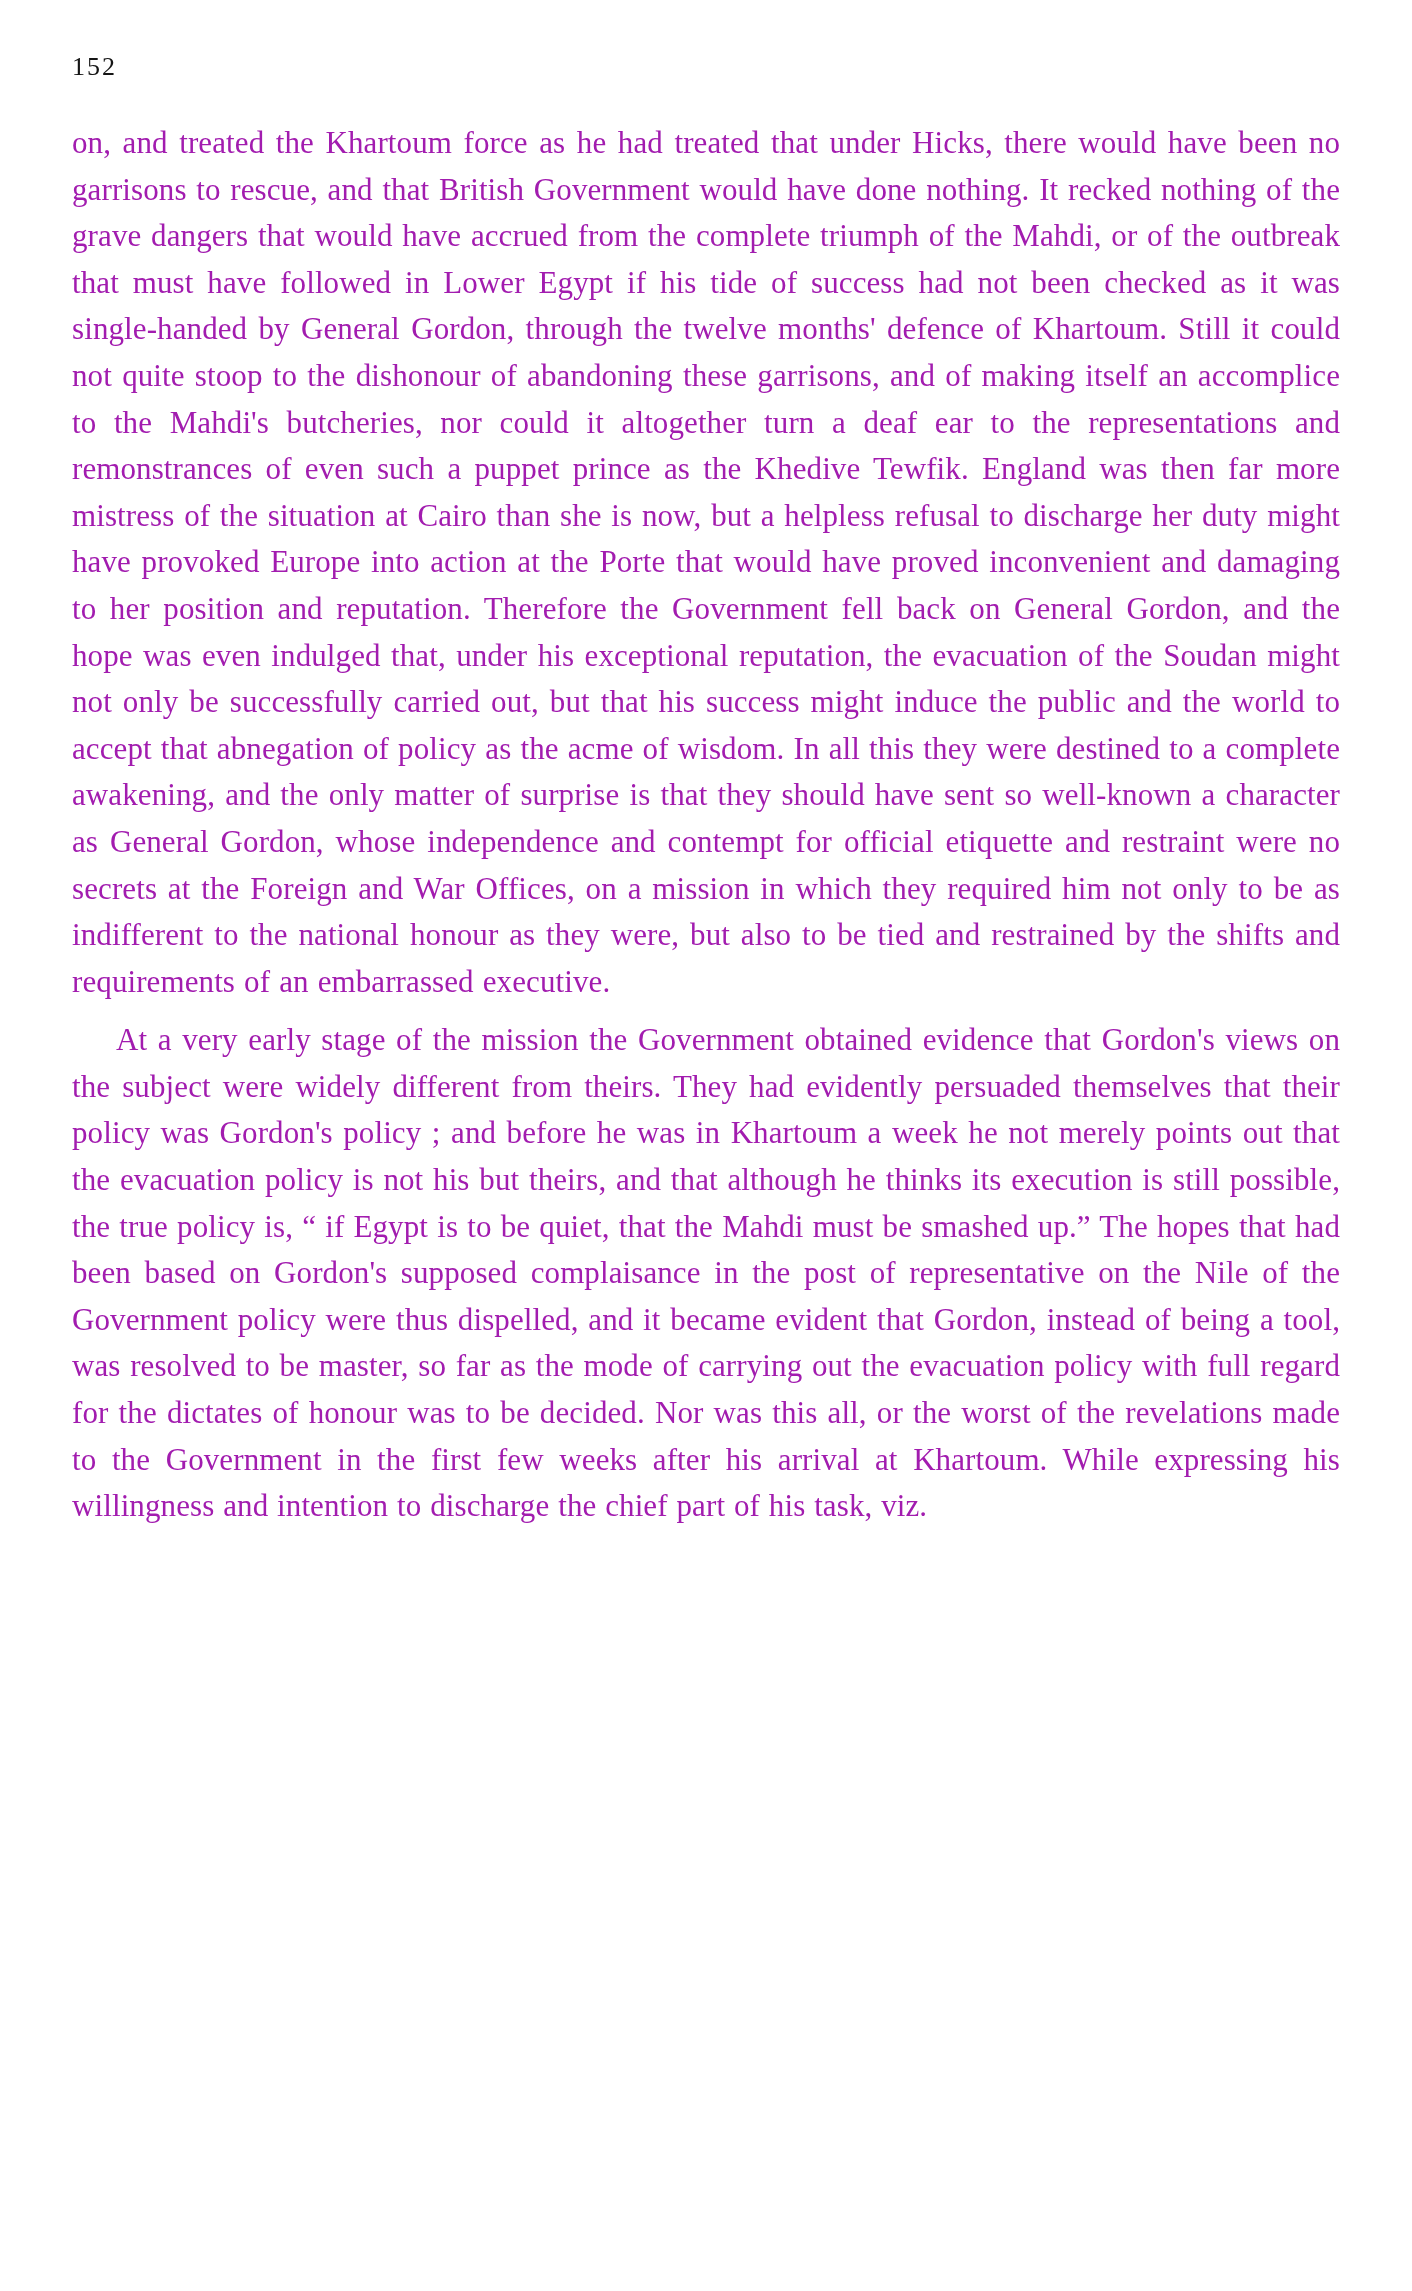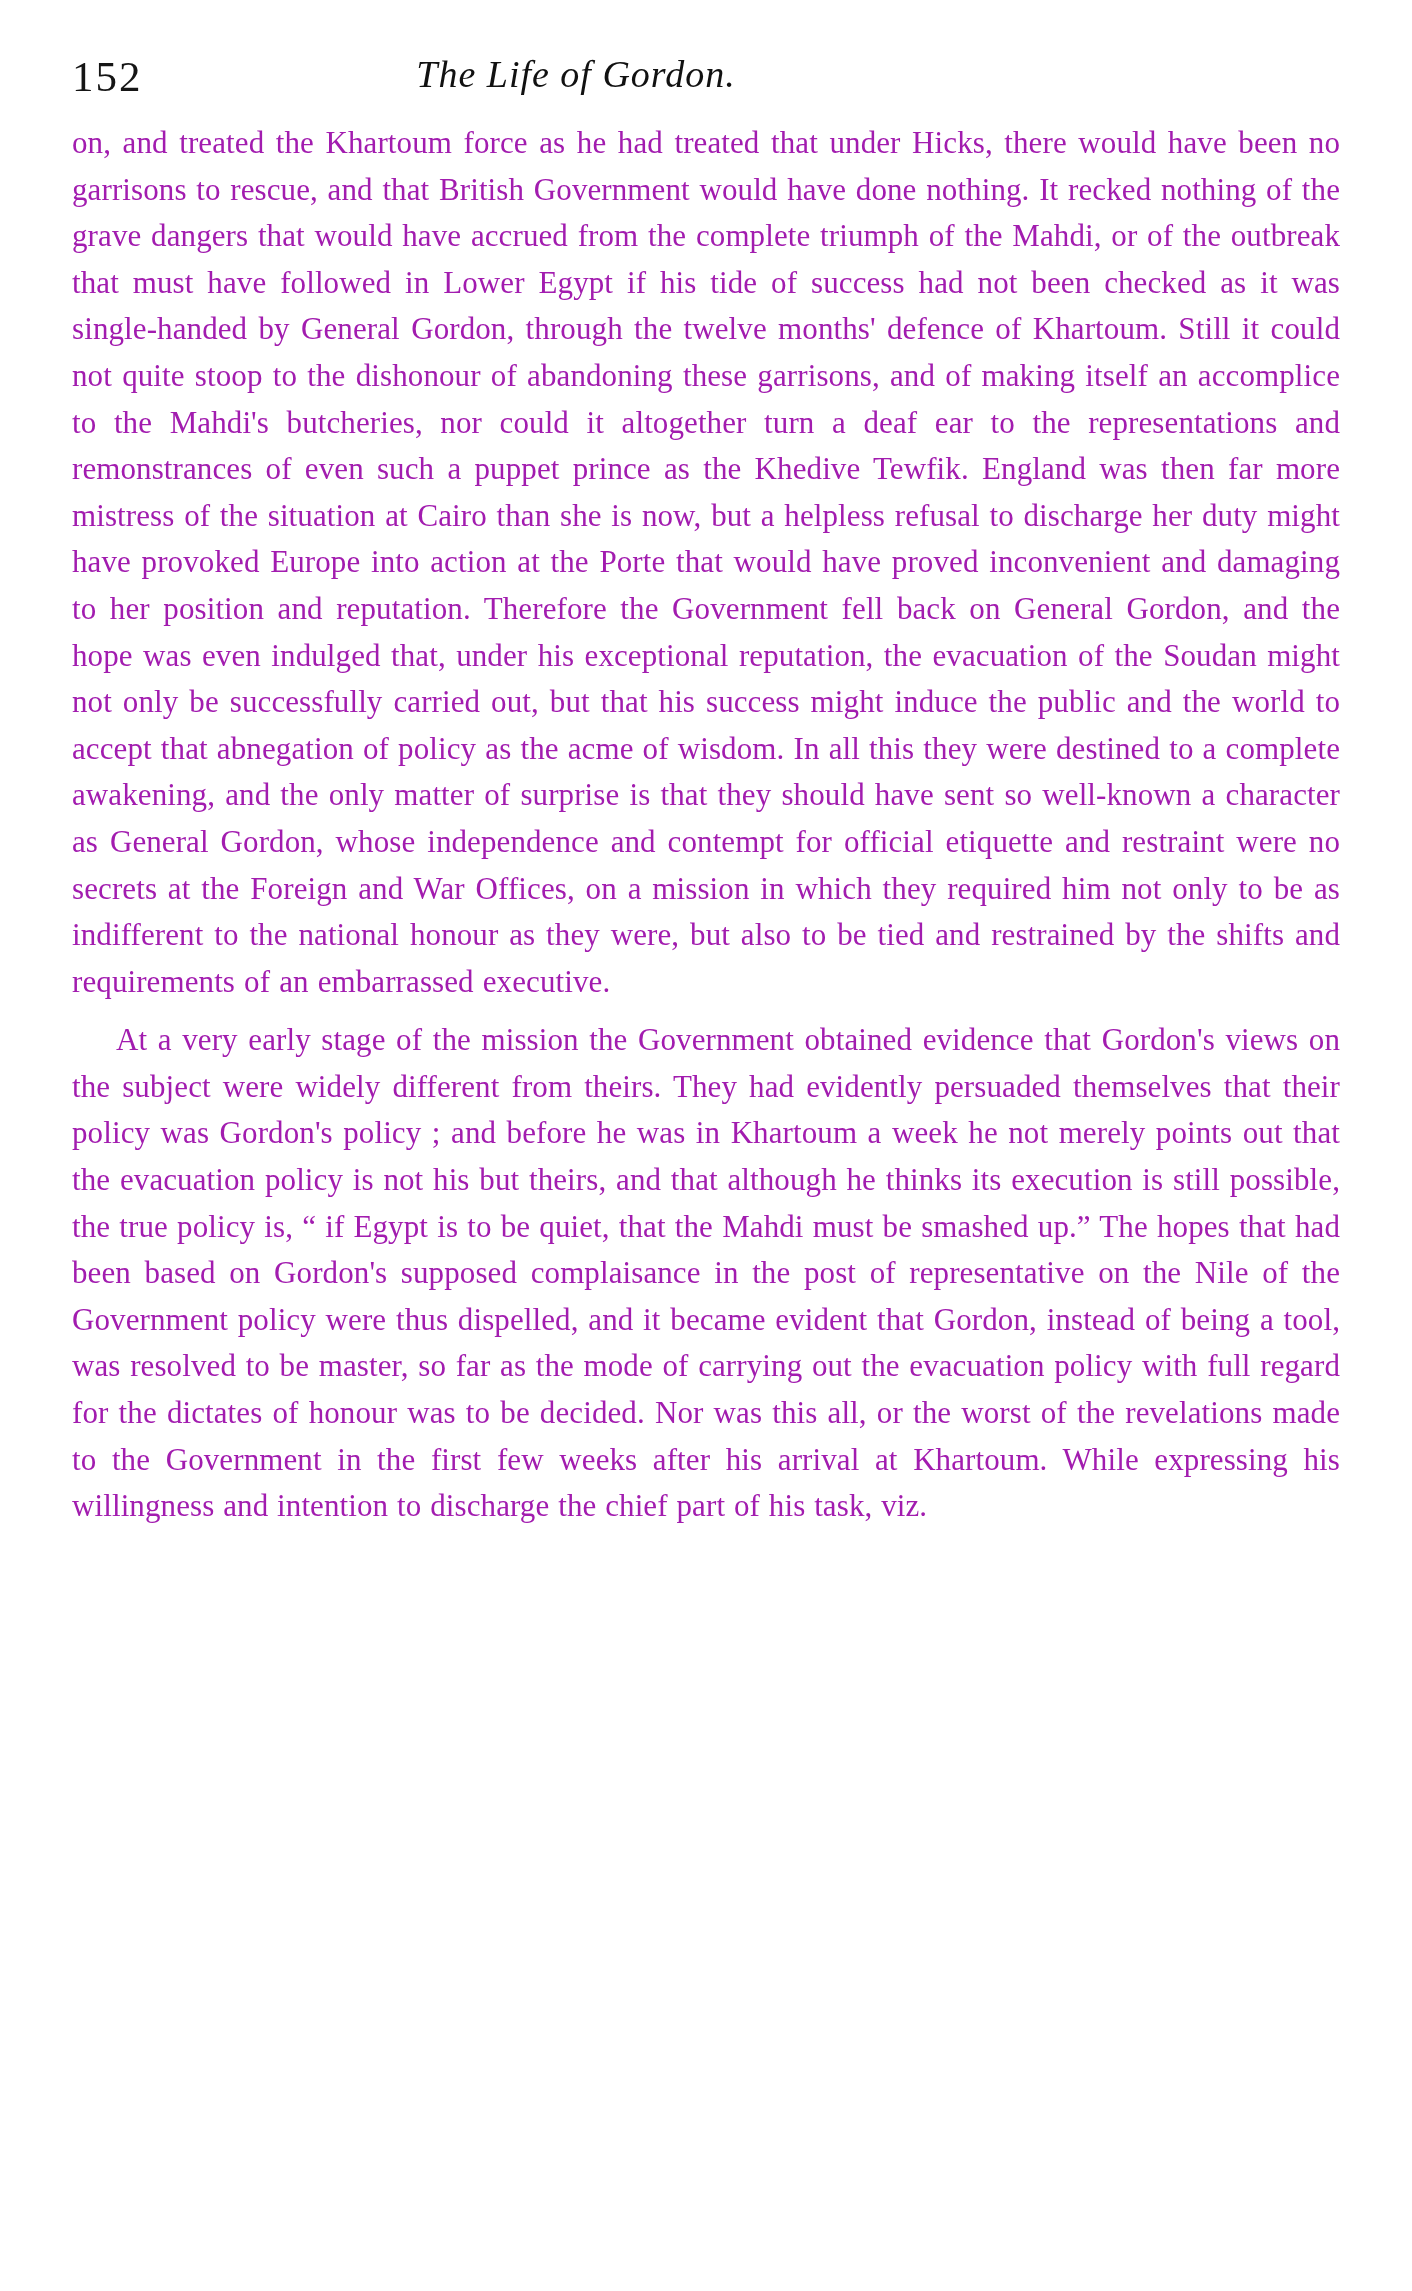--- a/index.html
+++ b/index.html
@@ -26,21 +26,21 @@
     height: 120px;
     margin: 0 72px 0 72px;
     padding-top: 52px;
     box-sizing: border-box;
   }
   .folio {
     position: absolute;
     left: 0;
     top: 52px;
     font-family: "Liberation Serif", serif;
-    font-size: 43px;
+    font-size: 26px;
     letter-spacing: 2px;
     color: #151515;
   }
   .running-head {
     text-align: center;
     font-family: "Liberation Serif", serif;
     font-style: italic;
     font-size: 38px;
     letter-spacing: 1px;
     color: #111111;
@@ -69,21 +69,20 @@
   .para-1 { word-spacing: 1.2px; }
   .para-2 { word-spacing: 1.0px; }
 </style>
 </head>
 <body>
 
 <div class="page">
 
   <div class="header">
     <div class="folio">152</div>
-    <div class="running-head">The Life of Gordon.</div>
   </div>
 
   <div class="body-text">
     <p class="para-1">on, and treated the Khartoum force as he had treated that under Hicks, there would have been no garrisons to rescue, and that British Government would have done nothing.   It recked nothing of the grave dangers that would have accrued from the complete triumph of the Mahdi, or of the outbreak that must have followed in Lower Egypt if his tide of success had not been checked as it was single-handed by General Gordon, through the twelve months' defence of Khartoum.   Still it could not quite stoop to the dishonour of abandoning these garrisons, and of making itself an accomplice to the Mahdi's butcheries, nor could it altogether turn a deaf ear to the representations and remonstrances of even such a puppet prince as the Khedive Tewfik.   England was then far more mistress of the situation at Cairo than she is now, but a helpless refusal to discharge her duty might have provoked Europe into action at the Porte that would have proved inconvenient and damaging to her position and reputation.   Therefore the Government fell back on General Gordon, and the hope was even indulged that, under his exceptional reputation, the evacuation of the Soudan might not only be successfully carried out, but that his success might induce the public and the world to accept that abnegation of policy as the acme of wisdom.   In all this they were destined to a complete awakening, and the only matter of surprise is that they should have sent so well-known a character as General Gordon, whose independence and contempt for official etiquette and restraint were no secrets at the Foreign and War Offices, on a mission in which they required him not only to be as indifferent to the national honour as they were, but also to be tied and restrained by the shifts and requirements of an embarrassed executive.</p>
     <p class="para-2 indent">At a very early stage of the mission the Government obtained evidence that Gordon's views on the subject were widely different from theirs.   They had evidently persuaded themselves that their policy was Gordon's policy ; and before he was in Khartoum a week he not merely points out that the evacuation policy is not his but theirs, and that although he thinks its execution is still possible, the true policy is, “ if Egypt is to be quiet, that the Mahdi must be smashed up.”   The hopes that had been based on Gordon's supposed complaisance in the post of representative on the Nile of the Government policy were thus dispelled, and it became evident that Gordon, instead of being a tool, was resolved to be master, so far as the mode of carrying out the evacuation policy with full regard for the dictates of honour was to be decided. Nor was this all, or the worst of the revelations made to the Government in the first few weeks after his arrival at Khartoum.   While expressing his willingness and intention to discharge the chief part of his task, viz.</p>
   </div>
 
 </div>
 
 </body></html>

